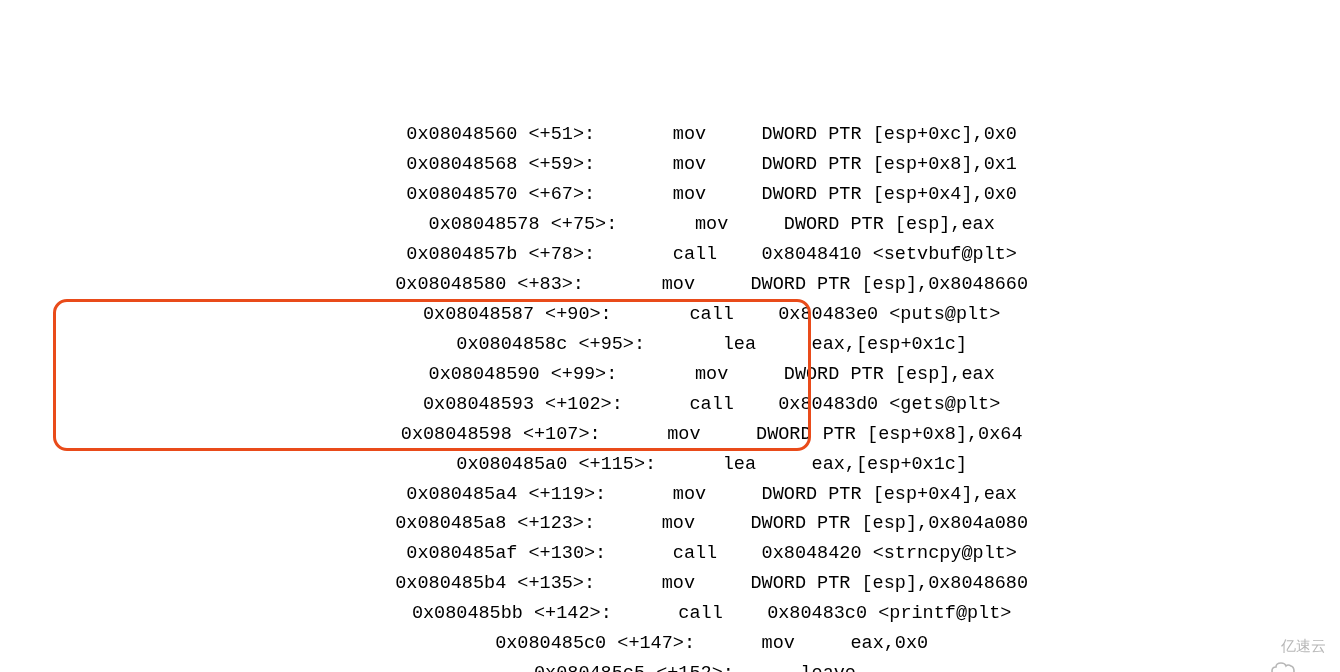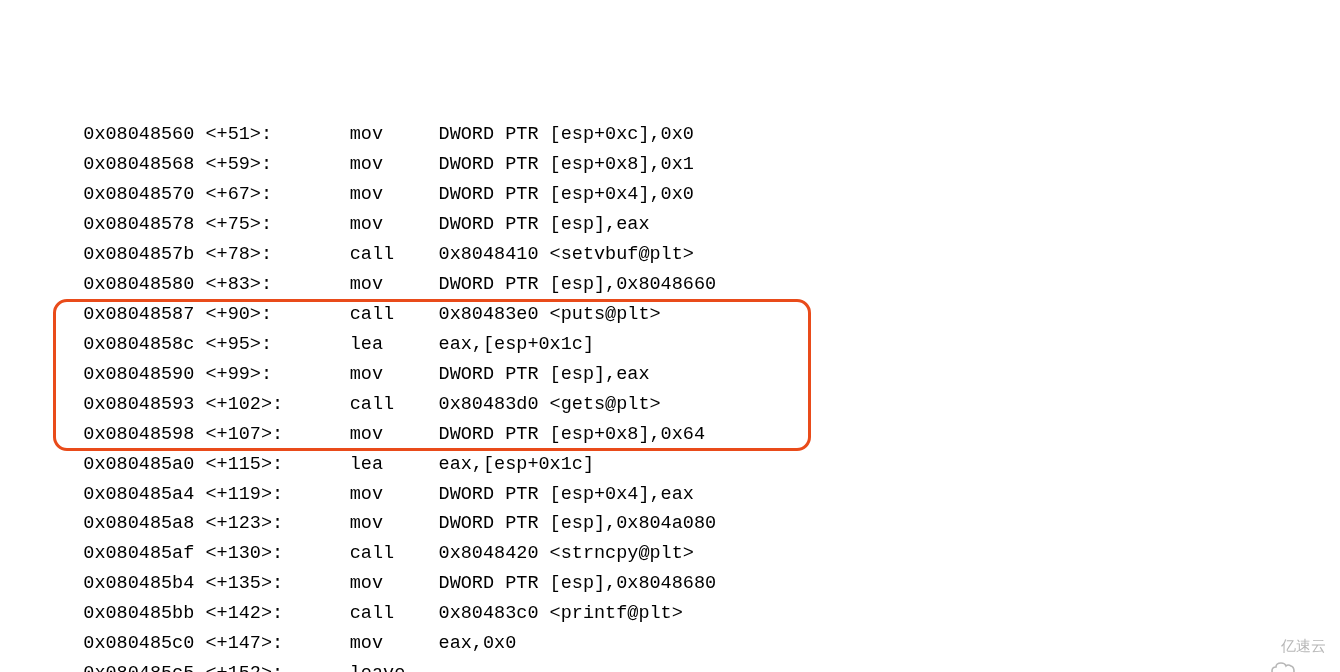--- a/index.html
+++ b/index.html
@@ -15,20 +15,21 @@
     line-height: 1.62;
     padding: 0 0 0 50px;
     white-space: pre;
     position: relative;
     width: 1340px;
     height: 672px;
     overflow: hidden;
   }
   .asm-row {
     white-space: pre;
+    text-align: center;
   }
   .highlight-box {
     position: absolute;
     border: 3px solid #e94b1a;
     border-radius: 14px;
     pointer-events: none;
     background: transparent;
   }
   .watermark {
     position: absolute;

